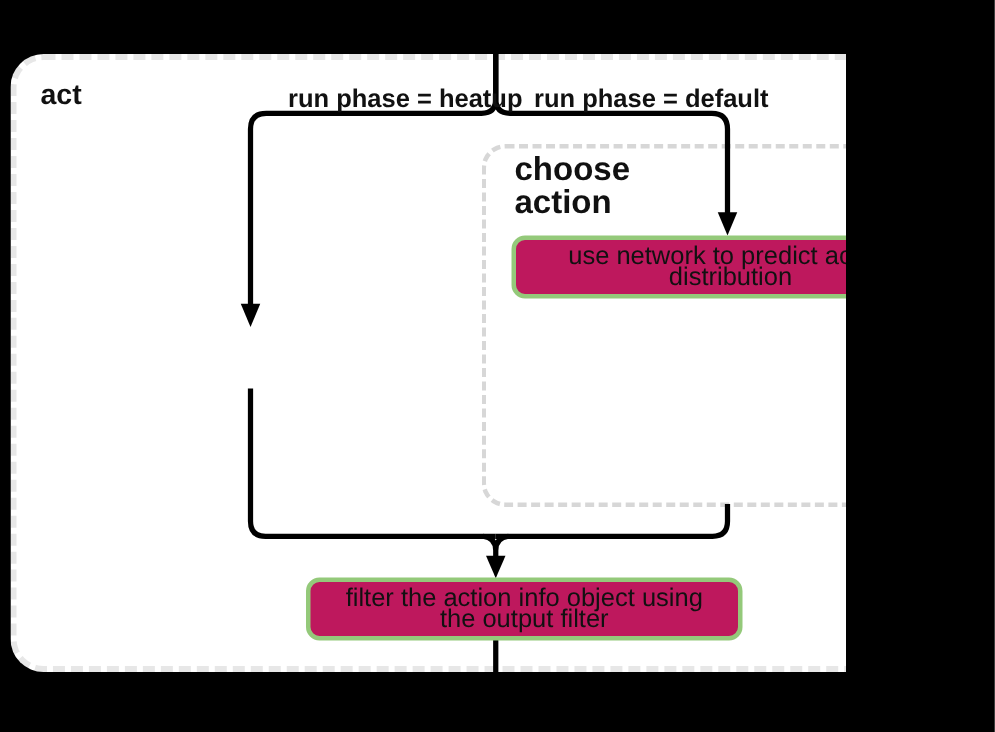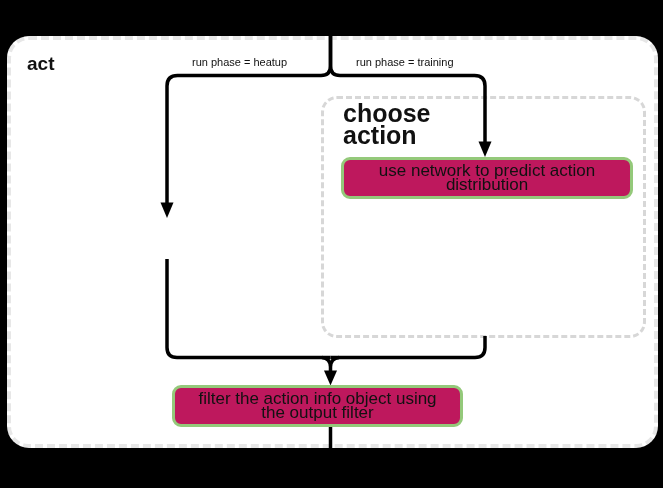--- a/index.html
+++ b/index.html
@@ -1,18 +1,18 @@
 <!DOCTYPE html>
 <html><head>
 <meta charset="utf-8">
 <style>
   html, body { margin: 0; padding: 0; background: #000; }
   #canvas {
     position: relative;
-    width: 663px;
+    width: 564px;
     height: 488px;
     background: #000;
     overflow: hidden;
     font-family: "Liberation Sans", sans-serif;
     color: #111;
   }
   
   .frame {
     position: absolute;
     left: 7px; top: 36px;
@@ -38,40 +38,40 @@
     box-sizing: border-box;
     border: 3px dashed #d7d7d7;
     border-radius: 16px;
     background: #fff;
     z-index: 2;
   }
   .group-title {
     position: absolute;
     left: 343px; top: 102px;
     width: 110px;
-    font-size: 25px;
+    font-size: 22px;
     font-weight: bold;
     line-height: 22px;
     z-index: 6;
   }
   
   svg.connectors {
     position: absolute;
     left: 0; top: 0;
     width: 663px; height: 488px;
     z-index: 3;
   }
   svg.connectors path { stroke: #000; stroke-width: 3.5; fill: none; }
   svg.connectors polygon { fill: #000; stroke: none; }
   
   .branch-label {
     position: absolute;
     top: 56px;
-    font-size: 11px;
-    font-weight: normal;
+    font-size: 17px;
+    font-weight: bold;
     z-index: 6;
     white-space: nowrap;
   }
   .branch-label.heatup { left: 192px; }
   .branch-label.training { left: 356px; }
   
   .node {
     position: absolute;
     box-sizing: border-box;
     background: #be185d;
@@ -83,21 +83,21 @@
     text-align: center;
     font-size: 17px;
     line-height: 14px;
     padding: 2px 14px;
     z-index: 4;
   }
   #node-sample  { left: 22px;  top: 217px; width: 291px; height: 44px; }
   #node-predict { left: 341px; top: 157px; width: 292px; height: 42px; }
   #node-explore { left: 341px; top: 217px; width: 292px; height: 42px; }
   #node-info    { left: 341px; top: 277px; width: 292px; height: 42px; }
-  #node-filter  { left: 172px; top: 385px; width: 291px; height: 42px; }
+  #node-filter  { left: 204px; top: 385px; width: 291px; height: 42px; }
 </style>
 </head>
 <body>
 
 <div id="canvas">
 
   <div class="frame"></div>
 
   <div class="group"></div>
 
@@ -115,20 +115,20 @@
 
     <path d="M322,357.5 Q330.5,358.5 330.5,367 L330.5,371.5 M339,357.5 Q330.5,358.5 330.5,367"></path>
     <polygon points="330.5,385.5 324,370.5 337,370.5"></polygon>
 
     <path d="M330.5,425 L330.5,462"></path>
   </svg>
 
   <div class="frame-title">act</div>
 
   <div class="branch-label heatup">run phase = heatup</div>
-  <div class="branch-label training">run phase = training</div>
+  <div class="branch-label training">run phase = default</div>
 
   <div class="group-title">choose action</div>
 
   <div class="node" id="node-predict">use network to predict action distribution</div>
   <div class="node" id="node-filter">filter the action info object using the output filter</div>
 
 </div>
 
 </body></html>

